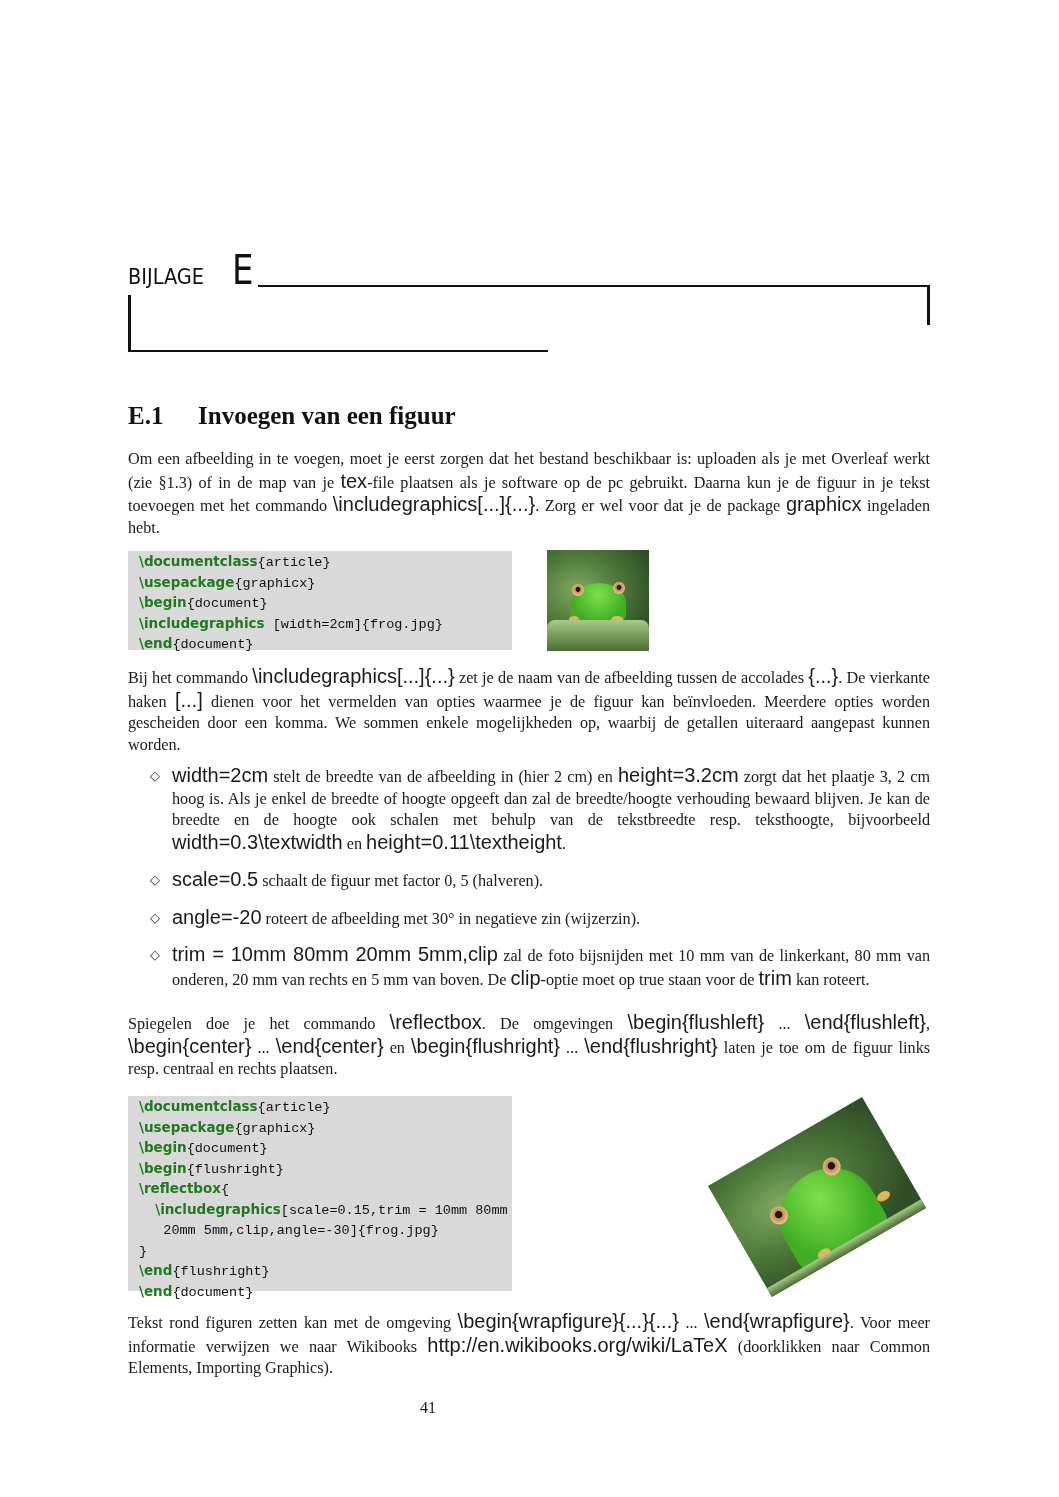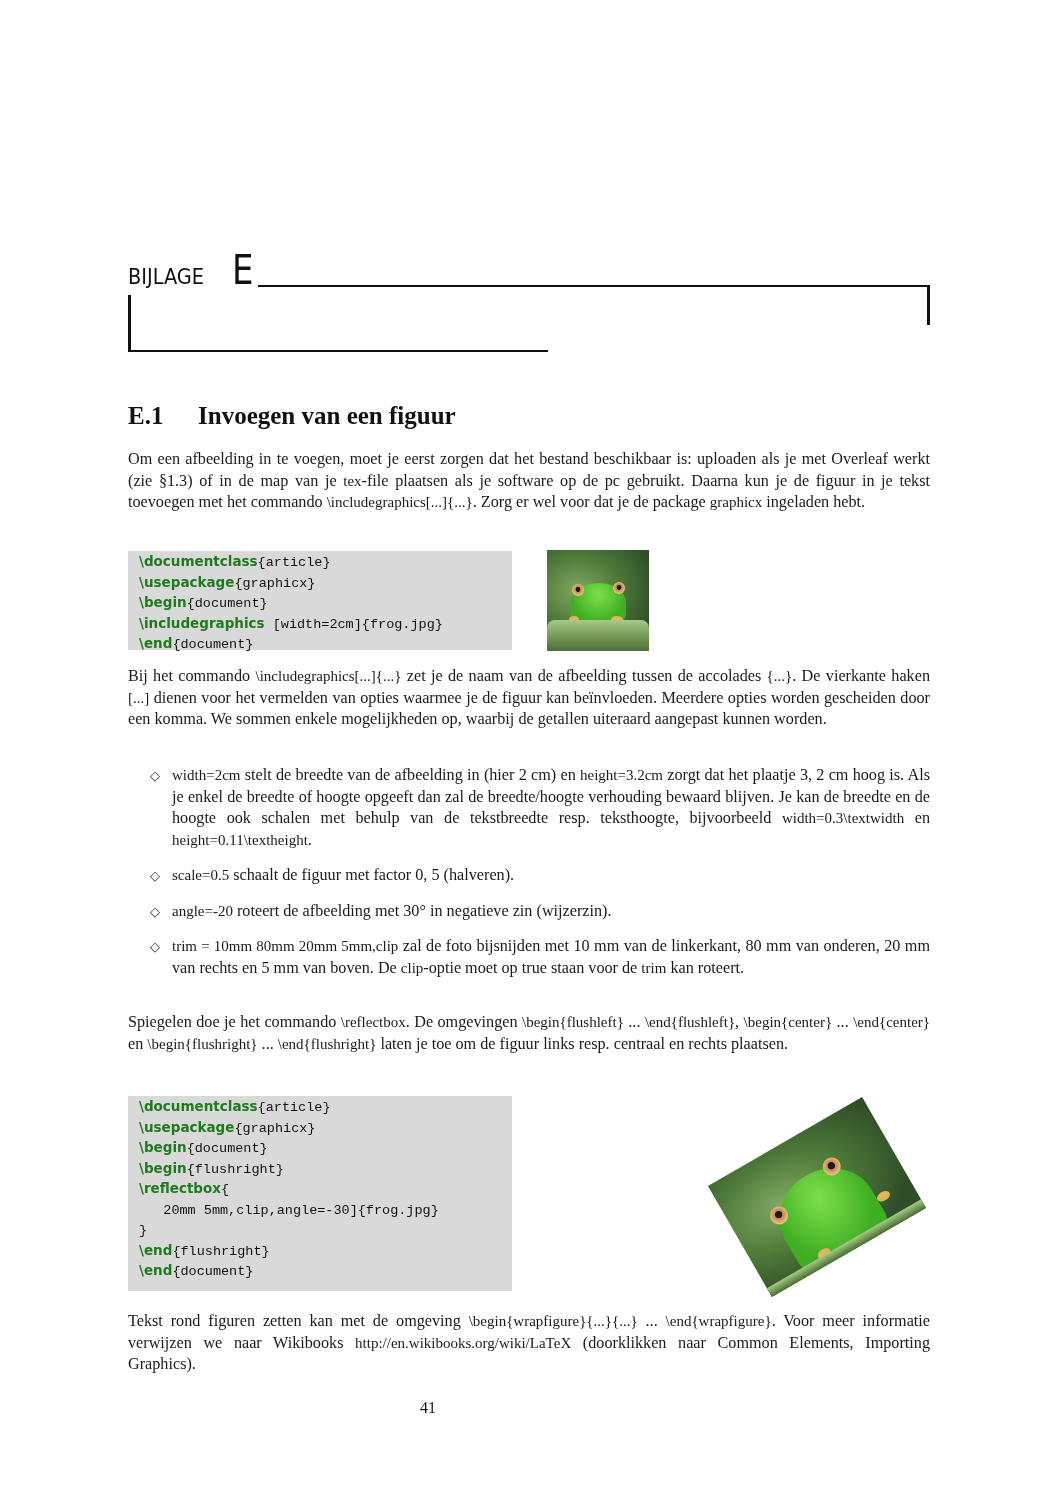--- a/index.html
+++ b/index.html
@@ -17,21 +17,21 @@
     .rule-left { position: absolute; left: 0; top: 45px; width: 3px; height: 57px; background: #111; }
     .rule-bottom { position: absolute; left: 0; top: 100px; width: 420px; height: 2px; background: #111; }
     .chap-title { position: absolute; right: 0; top: 80px; font-size: 25px; letter-spacing: 0.5px; color: #111; }
 
     
     .sec { position: absolute; left: 128px; top: 402px; font-weight: bold; font-size: 25px; color: #111; }
     .sec .num { display: inline-block; width: 70px; }
 
     p.body { position: absolute; left: 128px; width: 802px; margin: 0; font-size: 16.2px; line-height: 21.5px;
              text-align: justify; color: #1a1a1a; }
-    .tt { font-family: Liberation Serif, serif; font-size: 15px; }
+    .tt { font-family: Liberation Sans, sans-serif; font-size: 20px; }
 
     .codebox { position: absolute; left: 128px; background: #d9d9d9; width: 384px;
                font-family: "Liberation Mono", "DejaVu Sans Mono", monospace; font-size: 13.5px; line-height: 19.5px;
                padding: 1px 0 0 11px; box-sizing: border-box; color: #111; }
     .codebox .line { white-space: pre; }
     .kw { font-family: "DejaVu Sans", sans-serif; font-weight: bold; color: #1f7a1f; font-size: 13.5px; }
 
     
     .frog { position: absolute; overflow: hidden;
             background: radial-gradient(ellipse at 30% 40%, #7fa860 0%, #4e7a3a 40%, #2f4d27 80%); }
@@ -105,20 +105,21 @@
 <p class="body" style="top:1012px;">
   <span>Spiegelen doe je het commando </span><span class="tt">\reflectbox</span><span>. De omgevingen </span><span class="tt">\begin{flushleft}</span><span> ... </span><span class="tt">\end{flushleft}</span><span>, </span><span class="tt">\begin{center}</span><span> ... </span><span class="tt">\end{center}</span><span> en </span><span class="tt">\begin{flushright}</span><span> ... </span><span class="tt">\end{flushright}</span><span> laten je toe om de figuur links resp. centraal en rechts plaatsen.</span>
 </p>
 
 <div class="codebox" style="top:1096px; height:195px;">
   <div class="line"><span></span><span class="kw">\documentclass</span><span>{article}</span></div>
   <div class="line"><span></span><span class="kw">\usepackage</span><span>{graphicx}</span></div>
   <div class="line"><span></span><span class="kw">\begin</span><span>{document}</span></div>
   <div class="line"><span></span><span class="kw">\begin</span><span>{flushright}</span></div>
   <div class="line"><span></span><span class="kw">\reflectbox</span><span>{</span></div>
+  <div class="line"><span>  </span><span class="kw">\includegraphics</span><span>[scale=0.15,trim = 10mm 80mm</span></div>
   <div class="line"><span>   </span><span class="kw"></span><span>20mm 5mm,clip,angle=-30]{frog.jpg}</span></div>
   <div class="line"><span></span><span class="kw"></span><span>}</span></div>
   <div class="line"><span></span><span class="kw">\end</span><span>{flushright}</span></div>
   <div class="line"><span></span><span class="kw">\end</span><span>{document}</span></div>
 </div>
 
 <div class="frog" style="left:728px; top:1133px; width:178px; height:128px; transform: rotate(-30deg); transform-origin: center;" title="rotated mirrored cropped frog photo">
   <div class="body" style="left:40px; top:40px; width:100px; height:90px;"></div>
   <div class="eye" style="left:38px; top:52px; width:18px; height:18px;"></div>
   <div class="eye" style="left:108px; top:36px; width:18px; height:18px;"></div>

